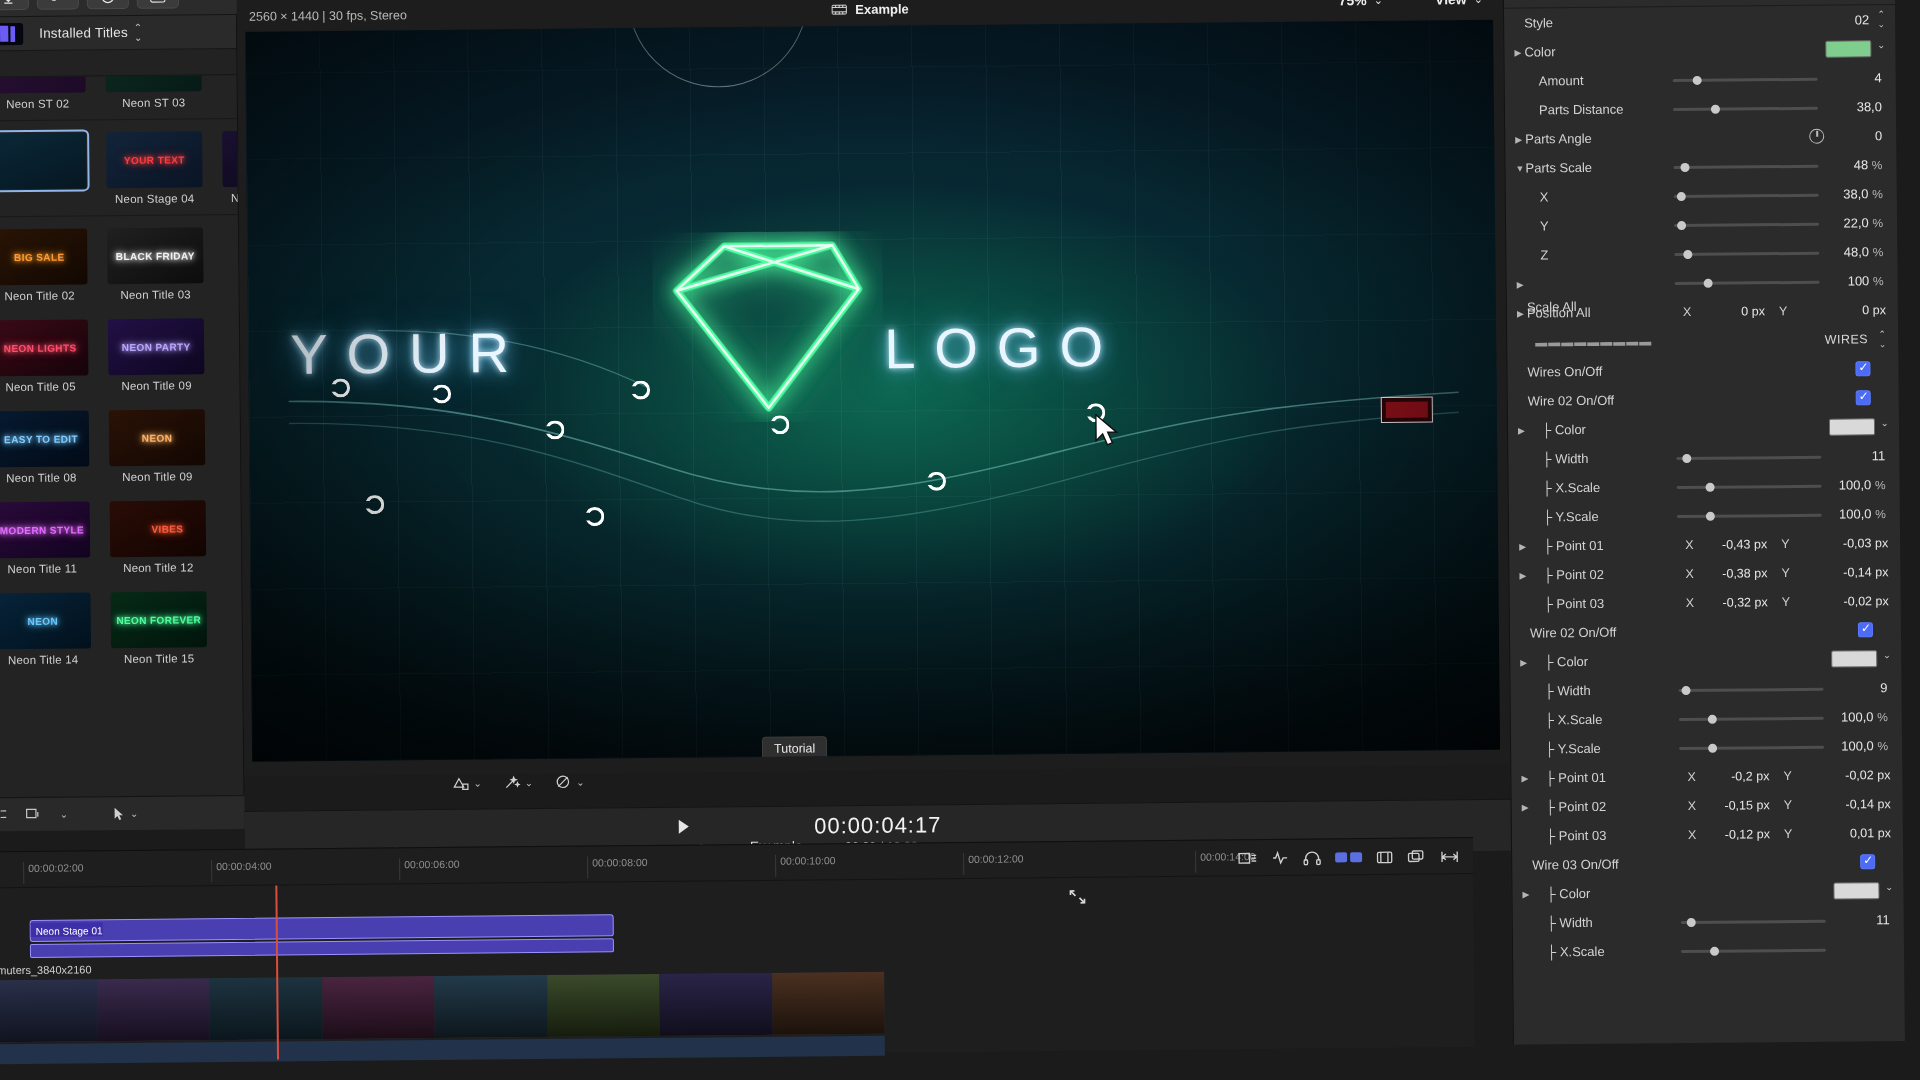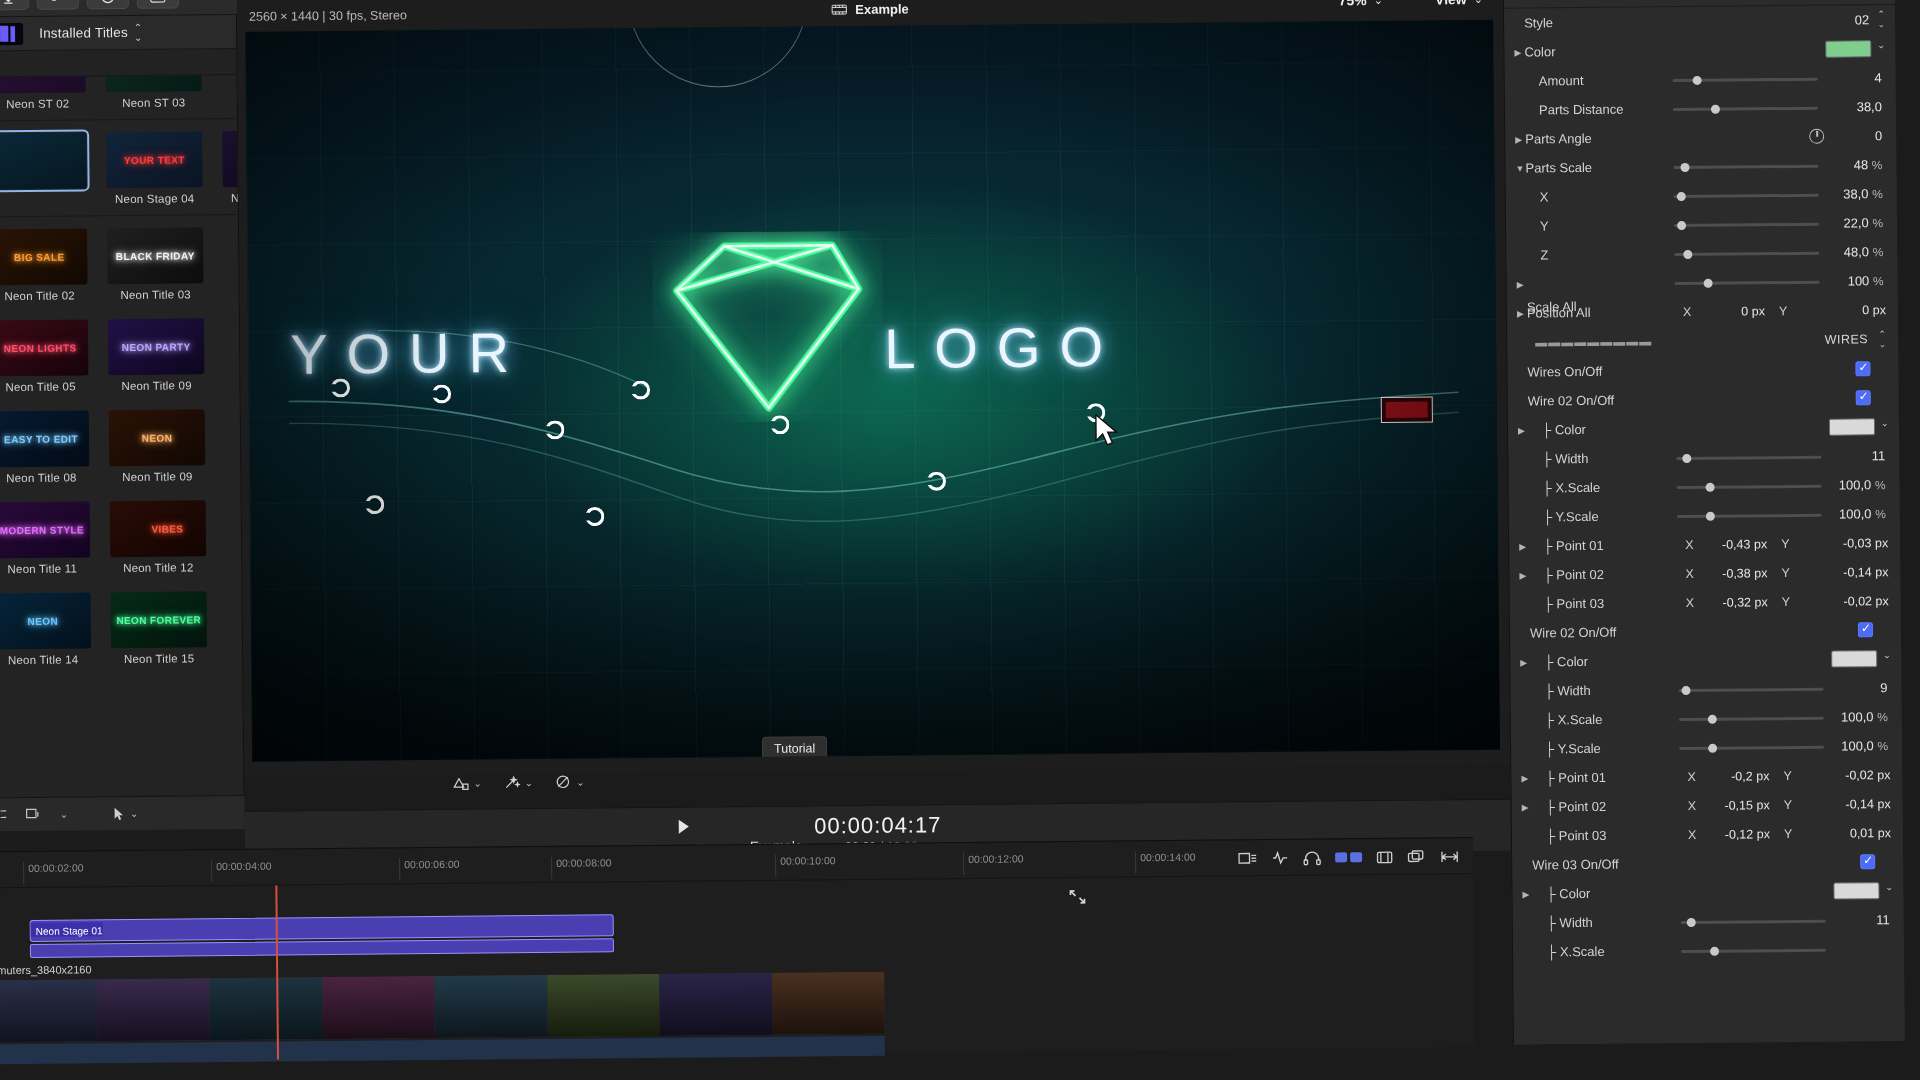--- a/index.html
+++ b/index.html
@@ -453,24 +453,24 @@
     </div>
     <div class="range">06:00 / 10:00</div>
     <span class="arr" style="left:455px">›</span>
   </div>
 
   <div class="timeline">
     <div class="ruler" id="tl-ruler">
           <div class="tick" style="left: 40px;">00:00:02:00</div>
           <div class="tick" style="left: 228px;">00:00:04:00</div>
           <div class="tick" style="left: 416px;">00:00:06:00</div>
-          <div class="tick" style="left: 568px;">00:00:08:00</div>
+          <div class="tick" style="left: 604px;">00:00:08:00</div>
           <div class="tick" style="left: 792px;">00:00:10:00</div>
           <div class="tick" style="left: 980px;">00:00:12:00</div>
-          <div class="tick" style="left: 1152px;">00:00:14:00</div>
+          <div class="tick" style="left: 1212px;">00:00:14:00</div>
         </div>
 
     <div class="tl-toolbar">
       <svg width="19" height="14" viewBox="0 0 20 14" fill="none" stroke="#cfcfcf" stroke-width="1.4">
         <rect x="1" y="2" width="11" height="10"></rect>
             <path d="M14 4h5M14 7h5M14 10h5"></path>
           </svg>
       <svg width="18" height="14" viewBox="0 0 18 14" fill="none" stroke="#cfcfcf" stroke-width="1.4">
         <path d="M2 7h2.5l2-5 3 10 2.5-5H16"></path>
           </svg>

